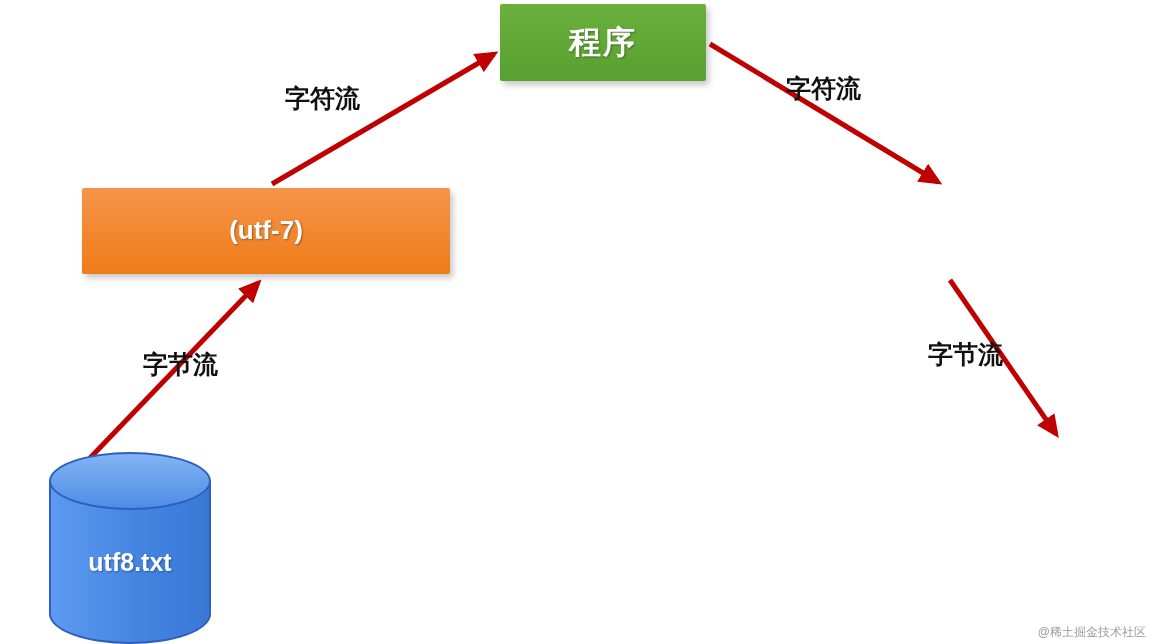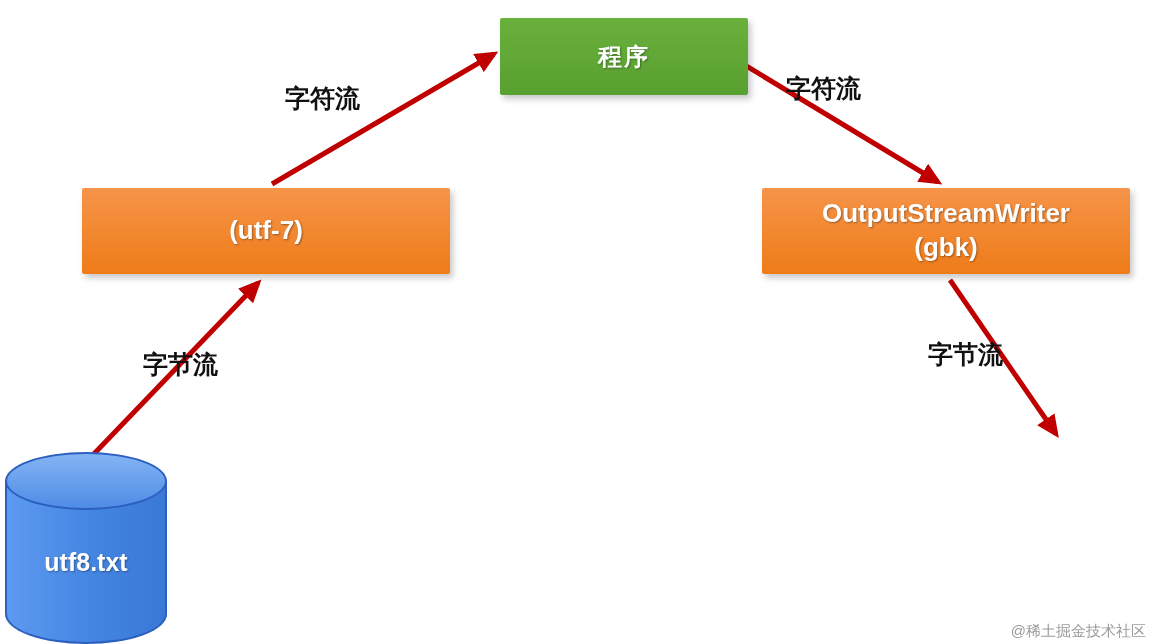--- a/index.html
+++ b/index.html
@@ -29,24 +29,24 @@
     align-items: center;
     justify-content: center;
     color: #ffffff;
     font-weight: bold;
     text-shadow: 1px 1px 2px rgba(0,0,0,0.35);
     border-radius: 2px;
     box-shadow: 3px 4px 6px rgba(0,0,0,0.22);
     text-align: center;
   }
   .green-box {
-    left: 500px; top: 18px;
-    width: 248px; height: 77px;
+    left: 500px; top: 4px;
+    width: 206px; height: 77px;
     background: linear-gradient(180deg, #6ab03d 0%, #58a02f 100%);
-    font-size: 24px;
+    font-size: 32px;
     letter-spacing: 2px;
   }
   .orange-box {
     width: 368px; height: 86px;
     background: linear-gradient(180deg, #f6944a 0%, #ee7c18 100%);
     font-size: 26px;
     line-height: 1.3;
   }
   .orange-left  { left: 82px;  top: 188px; }
   .orange-right { left: 762px; top: 188px; }
@@ -56,21 +56,21 @@
     color: #111111;
     font-size: 25px;
     font-weight: 600;
     white-space: nowrap;
   }
   .lbl-char-left  { left: 285px; top: 82px; }
   .lbl-char-right { left: 786px; top: 72px; }
   .lbl-byte-left  { left: 143px; top: 348px; }
   .lbl-byte-right { left: 928px; top: 338px; }
 
-  .cylinder { position: absolute; }
+  .cylinder { position: absolute; margin-left: 44px; }
   .cyl-left  { left: 5px;   top: 452px; width: 162px; height: 192px; }
   .cyl-right { left: 975px; top: 440px; width: 164px; height: 193px; }
   .cyl-top {
     position: absolute;
     top: 0; left: 0;
     width: 100%; height: 58px;
     border-radius: 50%;
     background: linear-gradient(180deg, #83b4f4 0%, #4f8ce6 100%);
     border: 2px solid #2b5fc0;
     box-sizing: border-box;
@@ -95,21 +95,21 @@
     text-align: center;
     color: #ffffff;
     font-size: 25px;
     font-weight: bold;
     text-shadow: 1px 1px 2px rgba(0,0,0,0.35);
   }
   .watermark {
     position: absolute;
     right: 5px;
     bottom: 3px;
-    font-size: 15px;
+    font-size: 12px;
     color: #9b9b9b;
     z-index: 4;
   }
 </style>
 </head>
 <body>
 
 <div class="canvas">
 
   <svg class="arrows-layer" viewBox="0 0 1151 644" xmlns="http://www.w3.org/2000/svg">
@@ -125,24 +125,20 @@
   </svg>
 
   <div class="node green-box">
     <span>程序</span>
   </div>
 
   <div class="node orange-box orange-left">
     <span>(utf-7)</span>
   </div>
 
-  <div class="node orange-box orange-right">
-    <span>OutputStreamWriter</span>
-    <span>(gbk)</span>
-  </div>
 
   <div class="stream-label lbl-char-left">字符流</div>
   <div class="stream-label lbl-char-right">字符流</div>
   <div class="stream-label lbl-byte-left">字节流</div>
   <div class="stream-label lbl-byte-right">字节流</div>
 
   <div class="cylinder cyl-left">
     <div class="cyl-body"></div>
     <div class="cyl-top"></div>
     <div class="cyl-label">utf8.txt</div>

